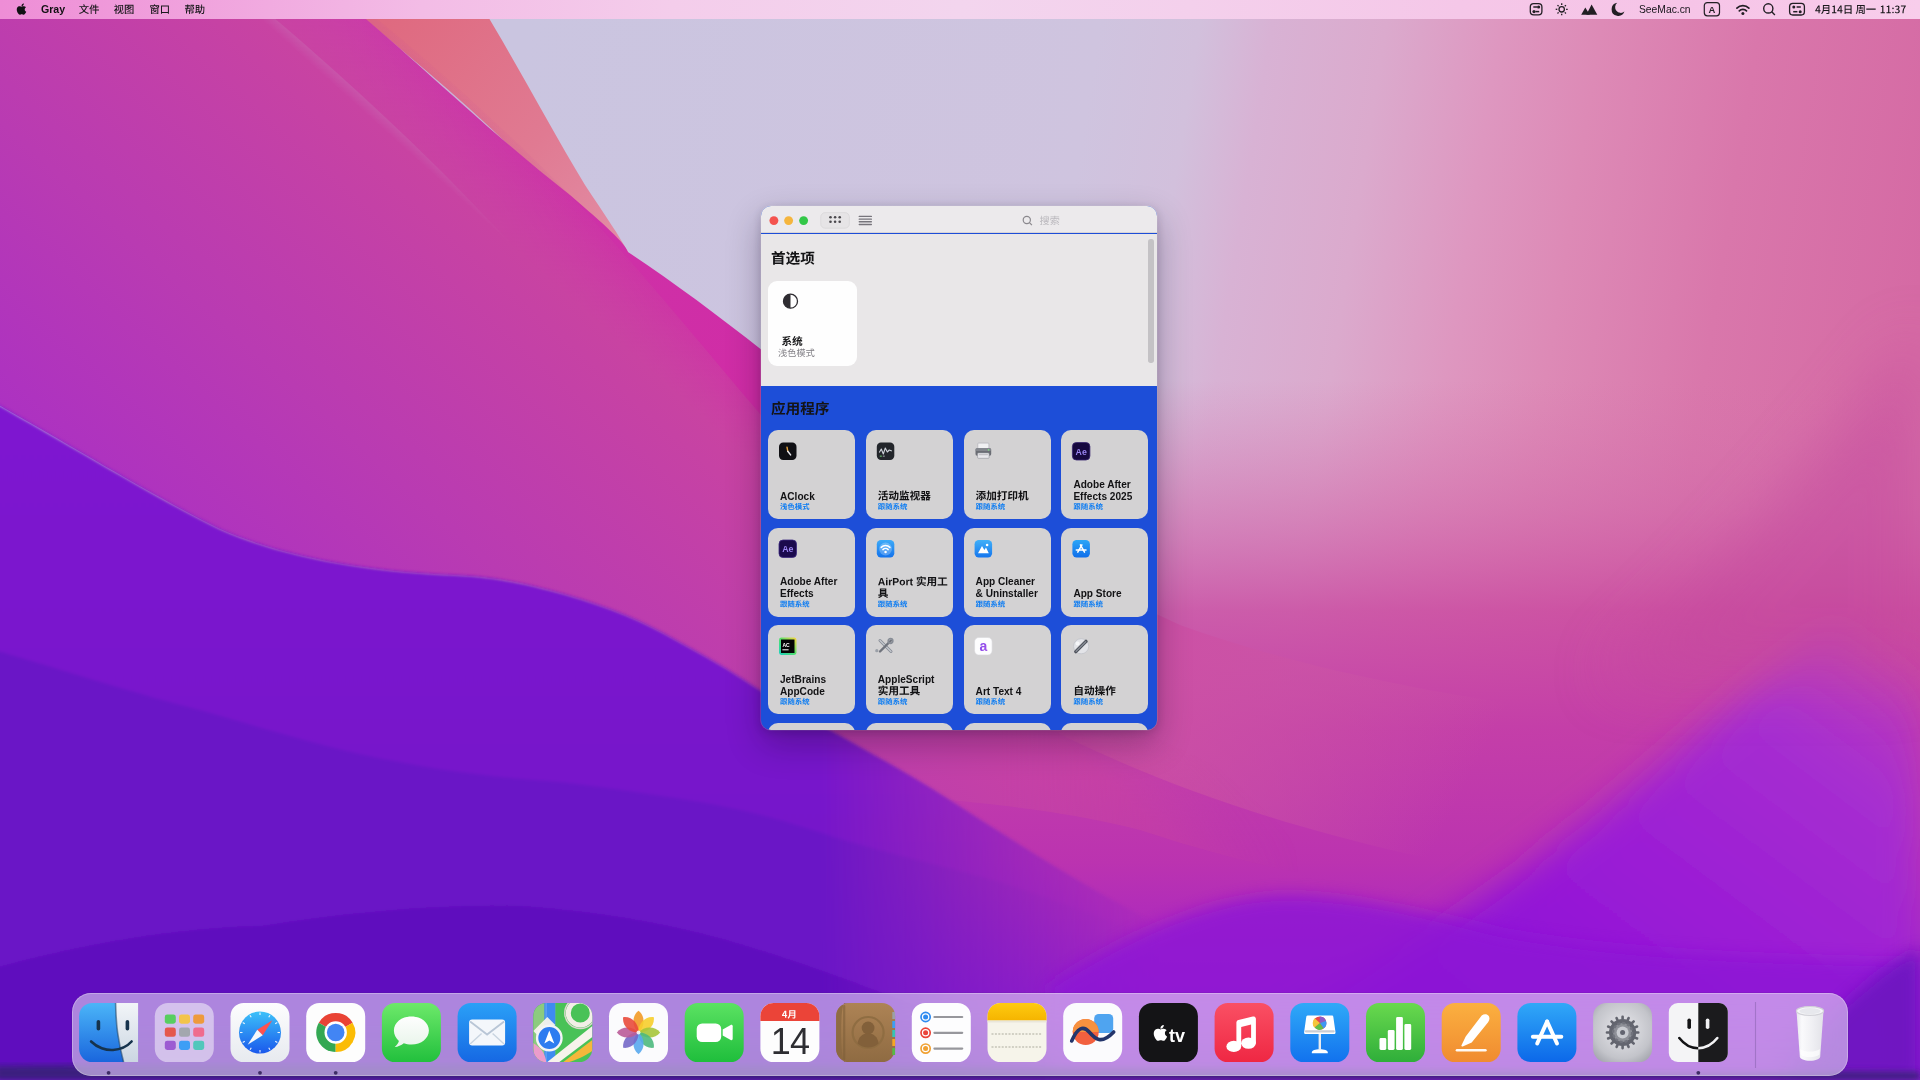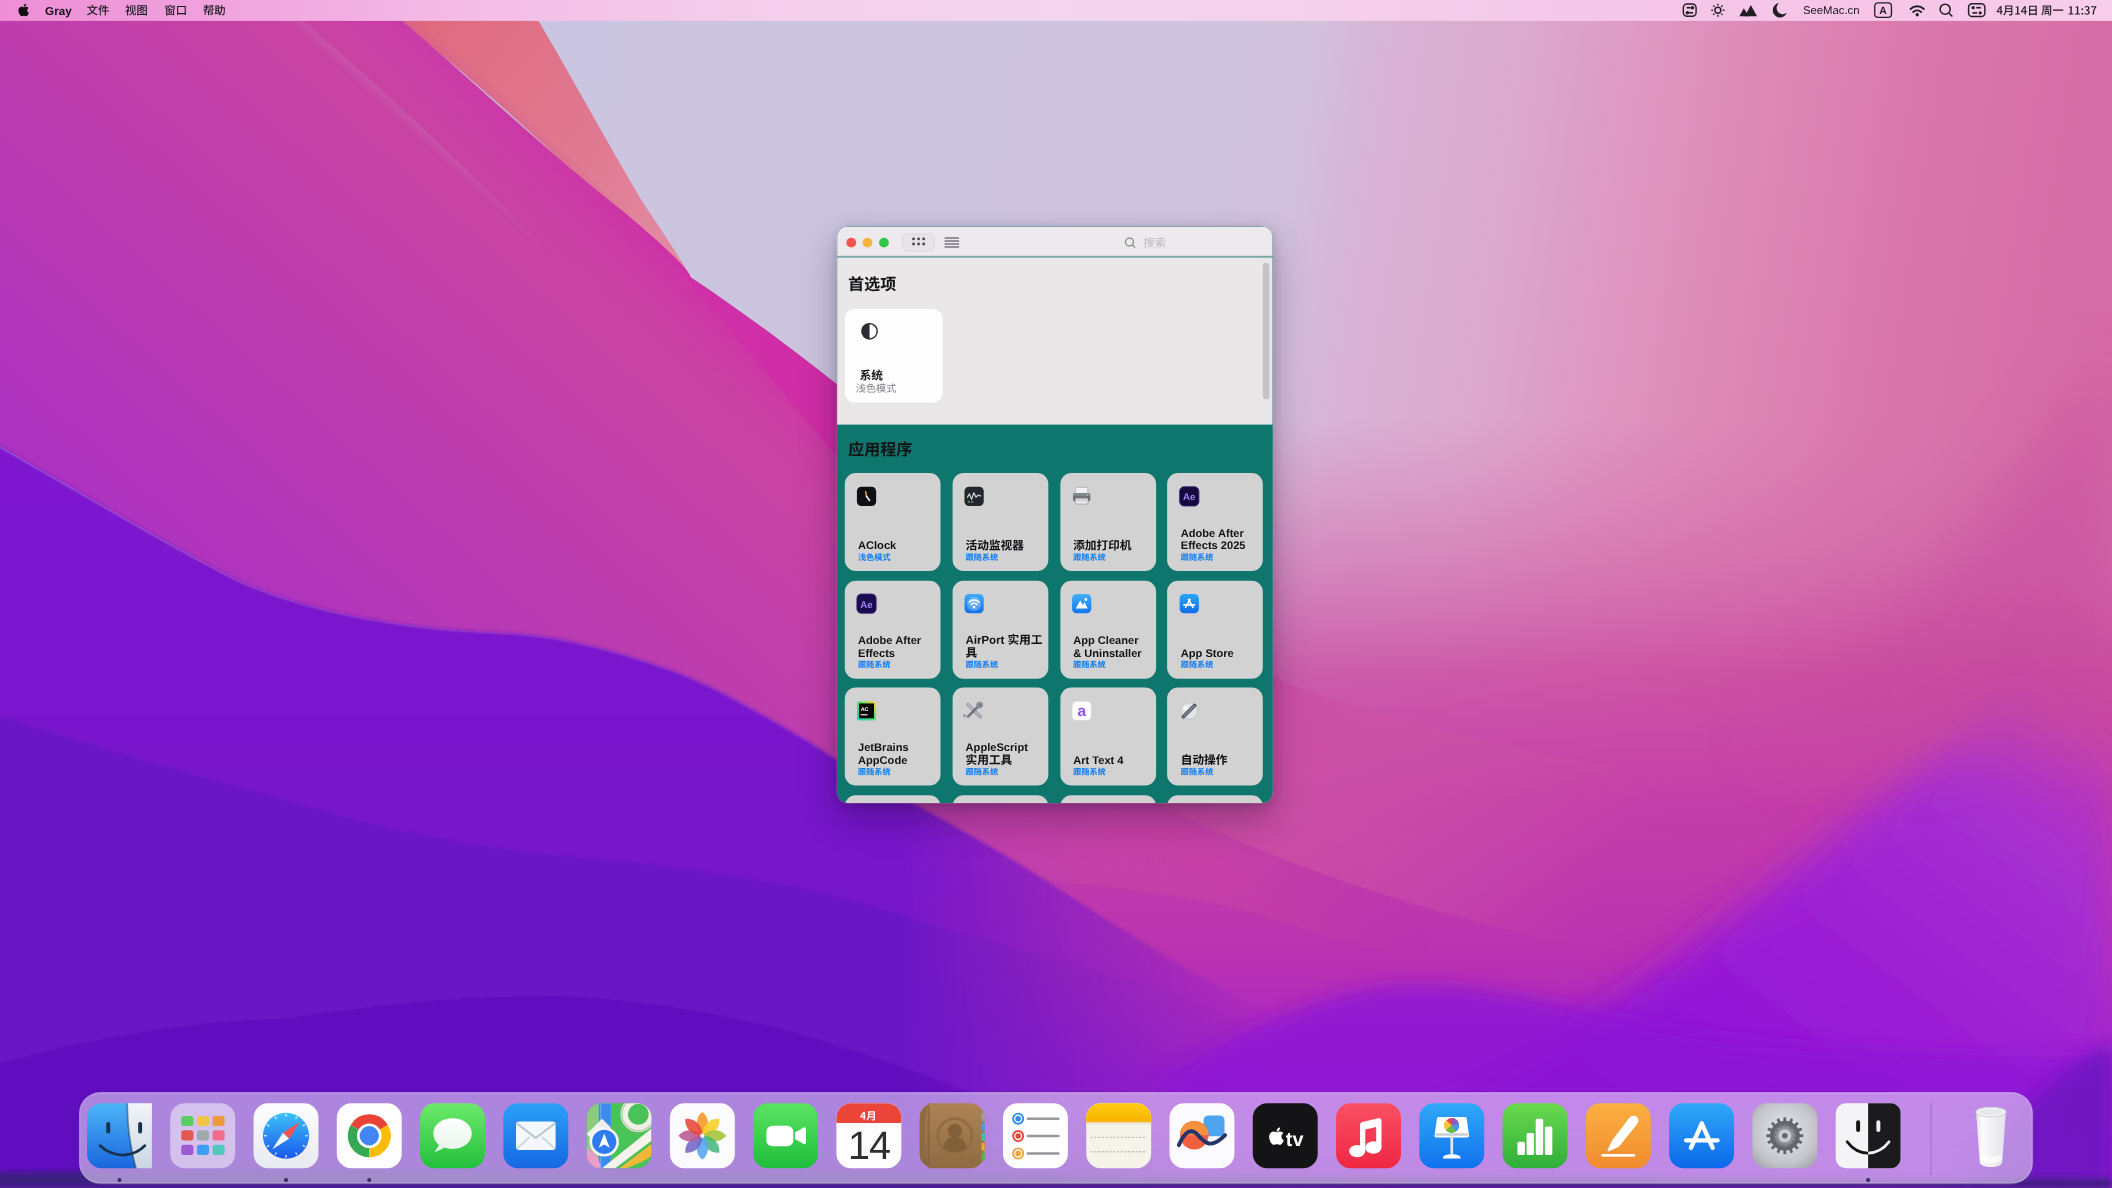--- a/index.html
+++ b/index.html
@@ -1,18 +1,18 @@
 <!DOCTYPE html>
 <html><head><meta charset="utf-8"><style>
 *{margin:0;padding:0;box-sizing:border-box}
 html,body{width:1920px;height:1080px;overflow:hidden;font-family:"Liberation Sans",sans-serif}
 #stage{position:relative;width:1920px;height:1080px;background:#c9c4de}
 #wp{position:absolute;left:0;top:0}
 #menubar{position:absolute;left:0;top:0;width:1920px;height:19px;background:linear-gradient(90deg,#ee8dd6 0%,#f0a2dd 10%,#f3bce6 22%,#f4cdeb 35%,#f3d5ee 50%,#f4d0ec 62%,#f5c7e8 76%,#f6c4e7 88%,#f8cdeb 100%)}
-#win{position:absolute;left:761px;top:206.4px;width:395.5px;height:523.2px;border-radius:10px;background:#0f766e;box-shadow:0 14px 34px rgba(15,8,35,0.30),0 2px 9px rgba(15,8,35,0.17),0 0 0 0.6px rgba(255,255,255,0.28);overflow:hidden}
+#win{position:absolute;left:761px;top:206.4px;width:395.5px;height:523.2px;border-radius:10px;background:#1d4ed8;box-shadow:0 14px 34px rgba(15,8,35,0.30),0 2px 9px rgba(15,8,35,0.17),0 0 0 0.6px rgba(255,255,255,0.28);overflow:hidden}
 #titlebar{position:absolute;left:0;top:0;width:100%;height:26.7px;background:#eceaec;border-bottom:1px solid #d8d5d7}
 #graysec{position:absolute;left:0;top:27.7px;width:100%;height:152.4px;background:#e9e7e8}
 #syscard{position:absolute;left:6.7px;top:74.7px;width:89.6px;height:85.1px;border-radius:9px;background:#fefefe}
 .card{position:absolute;width:87px;height:89px;border-radius:10px;background:#d3d2d3}
 #winsvg{position:absolute;left:-761px;top:-206.4px}
 #sbthumb{position:absolute;left:387.3px;top:32.6px;width:5.4px;height:124px;border-radius:2.7px;background:#c4c2c5}
 #dock{position:absolute;left:72px;top:993.3px;width:1776px;height:82.4px;border-radius:19px;background:rgba(240,237,250,0.54);backdrop-filter:blur(24px);box-shadow:inset 0 0 0 1px rgba(255,255,255,0.28),0 0 0 0.5px rgba(70,40,110,0.22)}
 #overlay{position:absolute;left:0;top:0;pointer-events:none}
 #docksvg{position:absolute;left:0;top:0}
 </style></head><body>

